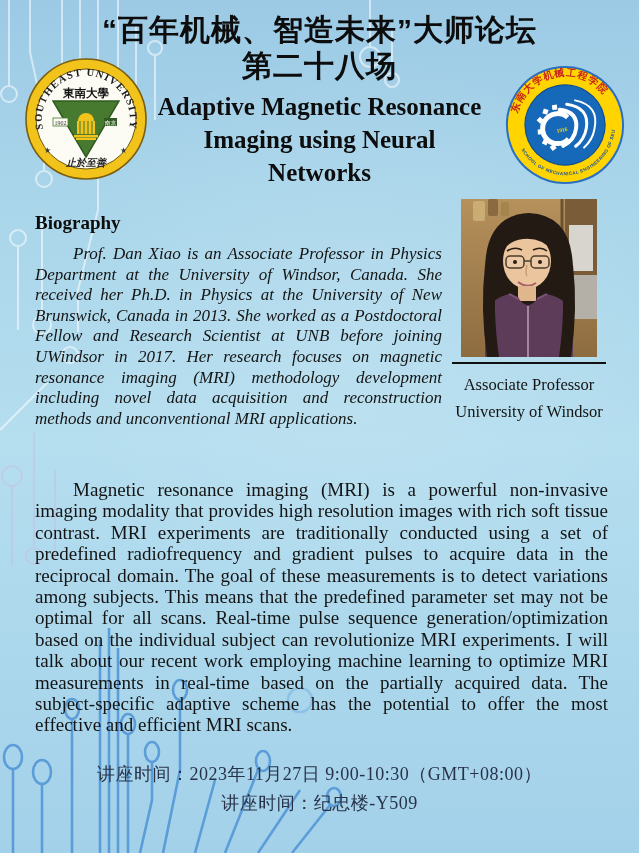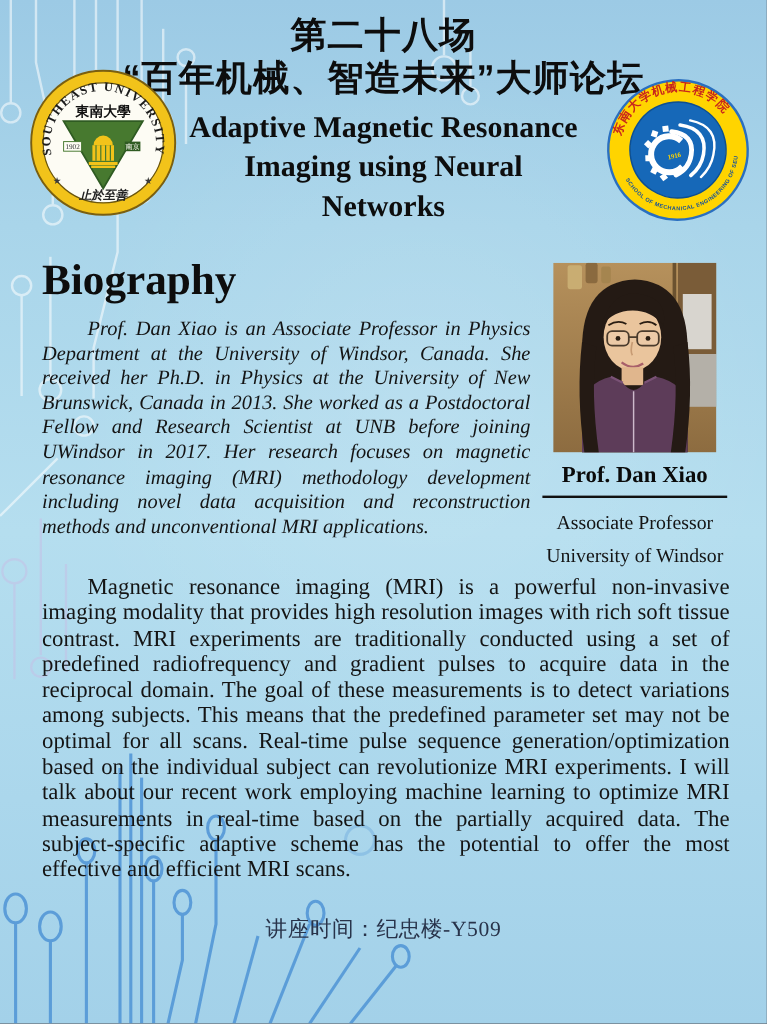--- a/index.html
+++ b/index.html
@@ -19,21 +19,21 @@
     font-weight:700;font-size:30px;line-height:36px;color:#0d0d0d;letter-spacing:1px;
   }
   .en-title{
     font-weight:700;font-size:25px;line-height:33px;color:#0d0d0d;margin-top:6px;
   }
   .logo{position:absolute;}
   .logo-left{top:57px;left:24px;width:124px;height:124px;}
   .logo-right{top:64px;left:505px;width:120px;height:122px;transform:rotate(-12deg);}
   
   .section-heading{
-    font-weight:700;font-size:36px;color:#0d0d0d;margin:0;
+    font-weight:700;font-size:19px;color:#0d0d0d;margin:0;
   }
   .bio-section{position:absolute;top:212px;left:35px;right:33px;}
   .bio-row{display:flex;gap:10px;align-items:flex-start;}
   .bio-text{
     flex:1;margin:10px 0 0 0;font-size:17px;line-height:20.6px;
     text-align:justify;text-indent:38px;font-style:italic;
   }
   .speaker-card{width:154px;flex:0 0 154px;margin-top:-35px;text-align:center;}
   .portrait{display:block;margin:0 auto;width:136px;height:158px;}
   .speaker-name{font-weight:700;font-size:19px;margin-top:9px;color:#0a0a0a;}
@@ -110,22 +110,22 @@
       <path d="M225,853 L258,770"></path>
         <ellipse cx="263" cy="761" rx="7" ry="10"></ellipse>
       <path d="M258,853 L300,790"></path>
       <path d="M292,853 L330,805"></path>
         <ellipse cx="334" cy="797" rx="7" ry="9"></ellipse>
       <circle cx="300" cy="700" r="12" opacity="0.35"></circle>
     </g>
   </svg>
 
   <div class="header">
+    <div class="cn-title">“百年机械、智造未来”大师论坛</div>
     <div class="cn-title">第二十八场</div>
-    <div class="cn-title">“百年机械、智造未来”大师论坛</div>
     <div class="en-title">
       <div>Adaptive Magnetic Resonance</div>
       <div>Imaging using Neural</div>
       <div>Networks</div>
     </div>
   </div>
 
   <svg class="logo logo-left" viewBox="0 0 124 124">
     <circle cx="62" cy="62" r="60" fill="#f2c31a" stroke="#7a5f10" stroke-width="1.6"></circle>
     <circle cx="62" cy="62" r="50" fill="#fdfcf4" stroke="#6b560e" stroke-width="1"></circle>
@@ -215,29 +215,29 @@
           <circle cx="79" cy="63" r="2" fill="#2a1d12"></circle>
           <path d="M66,66 q-2,8 0,11" stroke="#c79b73" stroke-width="1.4" fill="none"></path>
           <path d="M57,83 q9,7 18,1" stroke="#a8606a" stroke-width="2" fill="none"></path>
           <rect x="57" y="87" width="18" height="15" fill="#e0b68d"></rect>
           <path d="M24,158 V120 Q27,100 48,95 L58,100 Q67,112 76,100 L86,95 Q109,100 112,120 V158 Z" fill="#5d3c59"></path>
           <path d="M67,107 V158" stroke="#cdb9cb" stroke-width="1.2"></path>
           <path d="M48,95 L58,100 M86,95 L76,100" stroke="#7a5276" stroke-width="2"></path>
           <path d="M24,66 q-5,44 2,92 h12 q-7,-50 -2,-88 Z" fill="#241a14"></path>
           <path d="M112,66 q5,44 -2,92 h-12 q7,-50 2,-88 Z" fill="#241a14"></path>
         </svg>
-        <div class="speaker-name">Prof. Dan Xiao</div>
         <hr class="speaker-rule">
         <div class="speaker-sub">Associate Professor</div>
         <div class="speaker-sub">University of Windsor</div>
       </div>
     </div>
   </section>
 
   <section class="abstract-section">
     <p class="abstract-text">Magnetic resonance imaging (MRI) is a powerful non-invasive imaging modality that provides high resolution images with rich soft tissue contrast. MRI experiments are traditionally conducted using a set of predefined radiofrequency and gradient pulses to acquire data in the reciprocal domain. The goal of these measurements is to detect variations among subjects. This means that the predefined parameter set may not be optimal for all scans. Real-time pulse sequence generation/optimization based on the individual subject can revolutionize MRI experiments. I will talk about our recent work employing machine learning to optimize MRI measurements in real-time based on the partially acquired data. The subject-specific adaptive scheme has the potential to offer the most effective and efficient MRI scans.</p>
   </section>
 
   <footer class="footer">
+    <div>讲座时间：2023年11月27日 9:00-10:30（GMT+08:00）</div>
     <div>讲座时间：纪忠楼-Y509</div>
   </footer>
 
 </div>
 
 </body></html>

